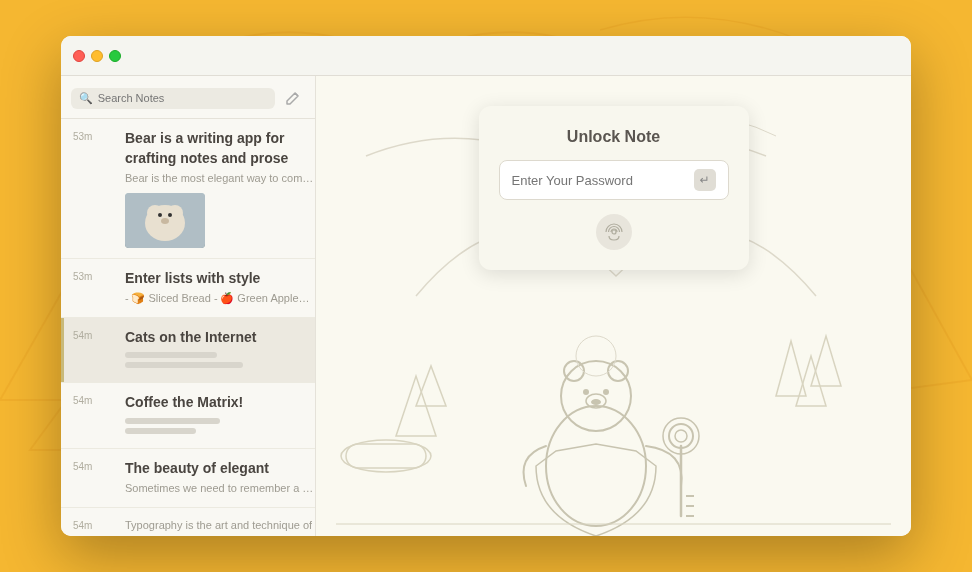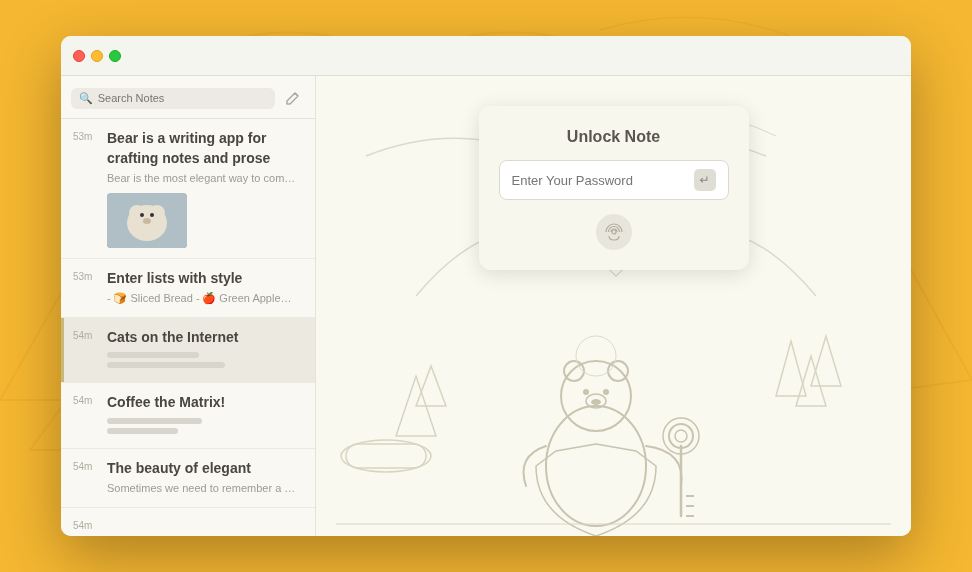--- a/index.html
+++ b/index.html
@@ -141,21 +141,21 @@
       left: 0;
       top: 0;
       bottom: 0;
       width: 3px;
       background: #c8b97a;
     }
 
     .note-meta {
       display: flex;
       align-items: flex-start;
-      gap: 6px;
+      gap: 24px;
     }
 
     .note-time {
       font-size: 10px;
       color: #b0ad9f;
       flex-shrink: 0;
       min-width: 28px;
       margin-top: 2px;
     }
 
@@ -412,20 +412,21 @@
               <div class="note-title">The beauty of elegant</div>
               <div class="note-preview">Sometimes we need to remember a link.com, an email@address.of a person...</div>
             </div>
           </div>
         </div>
 
         <div class="note-item">
           <div class="note-meta">
             <span class="note-time">54m</span>
             <div class="note-body">
+              <div class="note-preview">Typography is the art and technique of</div>
             </div>
           </div>
         </div>
 
       </div>
     </div>
 
     <div class="right-panel">
 
       <svg class="panel-bg" viewBox="0 0 595 460" xmlns="http://www.w3.org/2000/svg">

